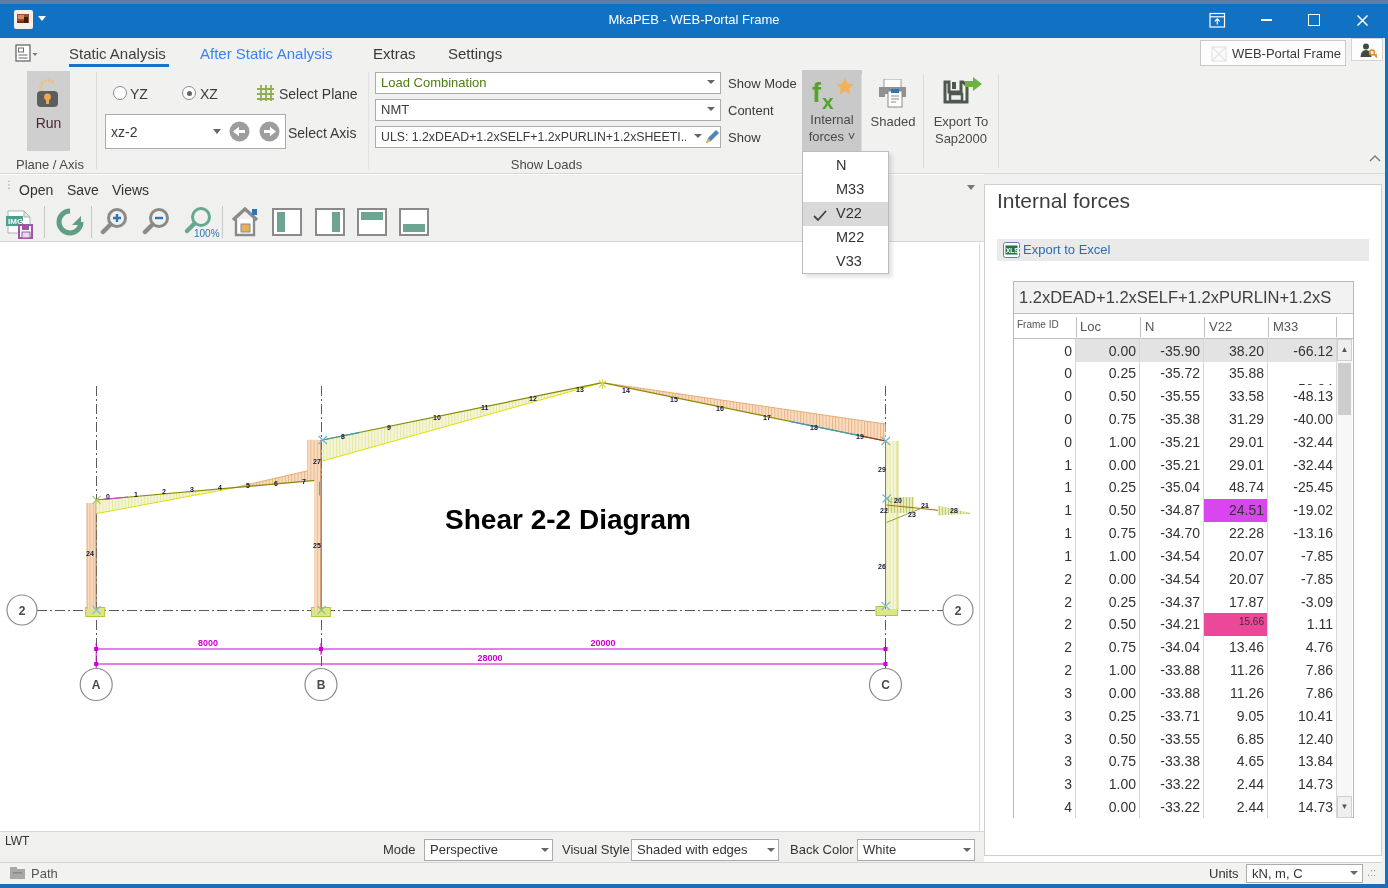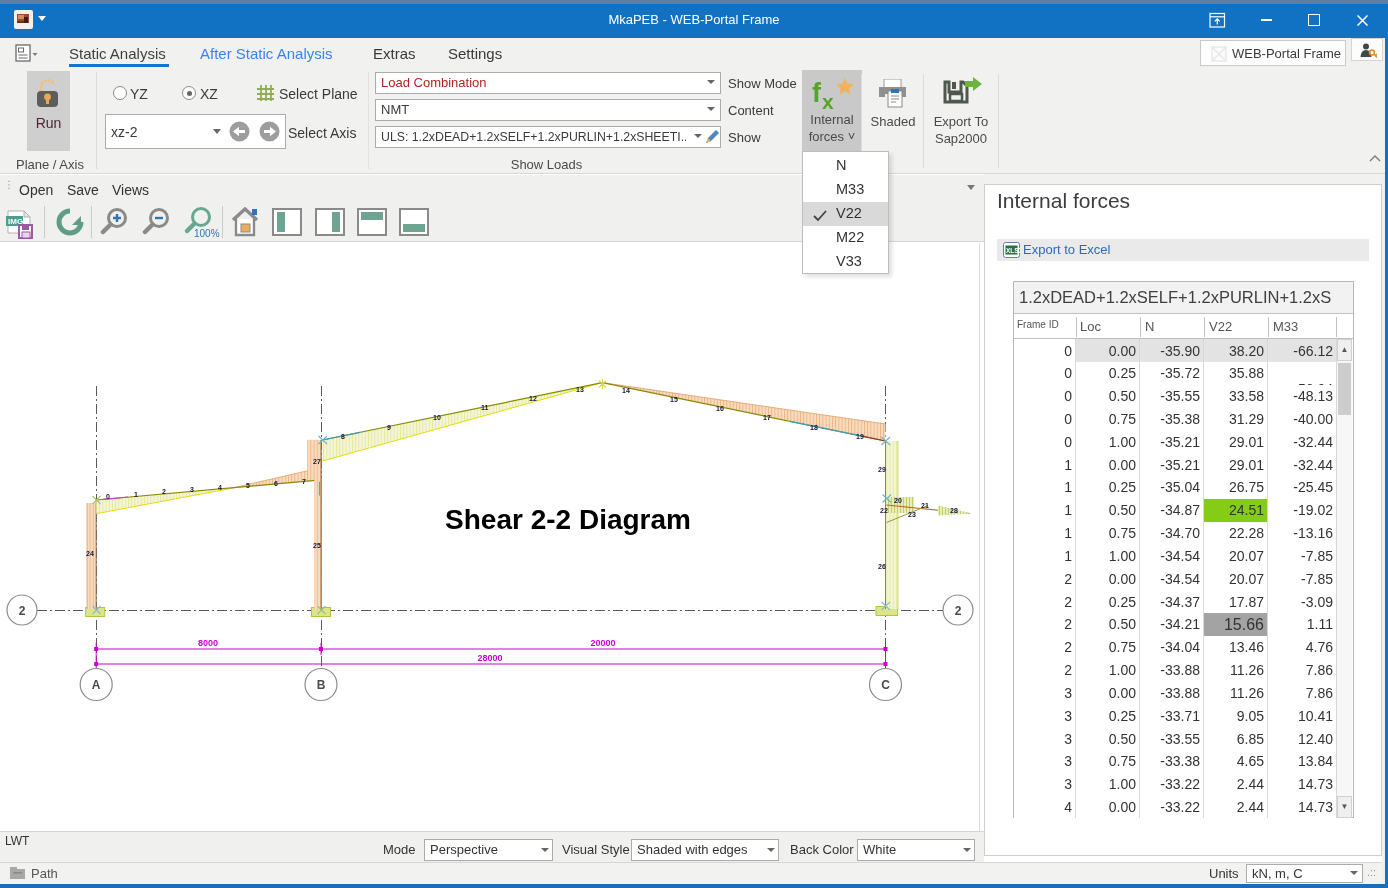--- a/index.html
+++ b/index.html
@@ -95,21 +95,21 @@
     <path d="M16 9 h-6 v-3.2 l-6 4.7 6 4.7 v-3.2 h6 z" fill="#fff"></path>
   </svg>
 <svg class="abs" style="left:259px;top:121px" width="21" height="21">
     <circle cx="10.5" cy="10.5" r="10" fill="#9d9d9d"></circle>
     <path d="M5 9 h6 v-3.2 l6 4.7 -6 4.7 v-3.2 h-6 z" fill="#fff"></path>
   </svg>
 <div class="abs" style="left:288px;top:125px;font-size:14px;color:#3a3a3a">Select Axis</div>
 <div class="abs" style="left:368px;top:72px;width:1px;height:97px;background:#e2e2e2"></div>
 
 <div class="abs" style="left:375px;top:72px;width:346px;height:22px;background:#fff;border:1px solid #ababab"></div>
-<div class="abs" style="left:381px;top:75px;font-size:13px;color:#b91c1c">Load Combination</div>
+<div class="abs" style="left:381px;top:75px;font-size:13px;color:#4d7c0f">Load Combination</div>
 <div class="abs" style="left:707px;top:80px;width:0;height:0;border-left:4px solid transparent;border-right:4px solid transparent;border-top:4px solid #666"></div>
 <div class="abs" style="left:728px;top:76px;font-size:13px;color:#3a3a3a">Show Mode</div>
 <div class="abs" style="left:375px;top:99px;width:346px;height:22px;background:#fff;border:1px solid #ababab"></div>
 <div class="abs" style="left:381px;top:102px;font-size:13px;color:#3a3a3a">NMT</div>
 <div class="abs" style="left:707px;top:107px;width:0;height:0;border-left:4px solid transparent;border-right:4px solid transparent;border-top:4px solid #666"></div>
 <div class="abs" style="left:728px;top:103px;font-size:13px;color:#3a3a3a">Content</div>
 <div class="abs" style="left:375px;top:126px;width:346px;height:22px;background:#fff;border:1px solid #ababab"></div>
 <div class="abs" style="left:381px;top:130px;font-size:12.3px;color:#3a3a3a;width:305px;overflow:hidden;white-space:nowrap">ULS: 1.2xDEAD+1.2xSELF+1.2xPURLIN+1.2xSHEETI...</div>
 <div class="abs" style="left:694px;top:134px;width:0;height:0;border-left:4px solid transparent;border-right:4px solid transparent;border-top:4px solid #666"></div>
 <svg class="abs" style="left:703px;top:128px" width="18" height="18">
@@ -441,28 +441,28 @@
       <div style="position:absolute;left:0px;top:0;width:62px;height:22.83px;background:#fff;border-right:1px solid #d8d8d8;font-size:14px;color:#333;text-align:right;padding:3.5px 3px 0 0">1</div>
       <div style="position:absolute;left:62px;top:0;width:64px;height:22.83px;background:#fff;border-right:1px solid #d8d8d8;font-size:14px;color:#333;text-align:right;padding:3.5px 3px 0 0">0.00</div>
       <div style="position:absolute;left:126px;top:0;width:64px;height:22.83px;background:#fff;border-right:1px solid #d8d8d8;font-size:14px;color:#333;text-align:right;padding:3.5px 3px 0 0">-35.21</div>
       <div style="position:absolute;left:190px;top:0;width:64px;height:22.83px;background:#fff;border-right:1px solid #d8d8d8;font-size:14px;color:#333;text-align:right;padding:3.5px 3px 0 0">29.01</div>
       <div style="position:absolute;left:254px;top:0;width:69px;height:22.83px;background:#fff;border-right:1px solid #d8d8d8;font-size:14px;color:#333;text-align:right;padding:3.5px 3px 0 0">-32.44</div>
     </div>
     <div style="position:absolute;left:0;top:136.98px;width:323px;height:22.83px;border-bottom:1px solid #e2e2e2">
       <div style="position:absolute;left:0px;top:0;width:62px;height:22.83px;background:#fff;border-right:1px solid #d8d8d8;font-size:14px;color:#333;text-align:right;padding:3.5px 3px 0 0">1</div>
       <div style="position:absolute;left:62px;top:0;width:64px;height:22.83px;background:#fff;border-right:1px solid #d8d8d8;font-size:14px;color:#333;text-align:right;padding:3.5px 3px 0 0">0.25</div>
       <div style="position:absolute;left:126px;top:0;width:64px;height:22.83px;background:#fff;border-right:1px solid #d8d8d8;font-size:14px;color:#333;text-align:right;padding:3.5px 3px 0 0">-35.04</div>
-      <div style="position:absolute;left:190px;top:0;width:64px;height:22.83px;background:#fff;border-right:1px solid #d8d8d8;font-size:14px;color:#333;text-align:right;padding:3.5px 3px 0 0">26.75</div>
+      <div style="position:absolute;left:190px;top:0;width:64px;height:22.83px;background:#fff;border-right:1px solid #d8d8d8;font-size:14px;color:#333;text-align:right;padding:3.5px 3px 0 0">48.74</div>
       <div style="position:absolute;left:254px;top:0;width:69px;height:22.83px;background:#fff;border-right:1px solid #d8d8d8;font-size:14px;color:#333;text-align:right;padding:3.5px 3px 0 0">-25.45</div>
     </div>
     <div style="position:absolute;left:0;top:159.81px;width:323px;height:22.83px;border-bottom:1px solid #e2e2e2">
       <div style="position:absolute;left:0px;top:0;width:62px;height:22.83px;background:#fff;border-right:1px solid #d8d8d8;font-size:14px;color:#333;text-align:right;padding:3.5px 3px 0 0">1</div>
       <div style="position:absolute;left:62px;top:0;width:64px;height:22.83px;background:#fff;border-right:1px solid #d8d8d8;font-size:14px;color:#333;text-align:right;padding:3.5px 3px 0 0">0.50</div>
       <div style="position:absolute;left:126px;top:0;width:64px;height:22.83px;background:#fff;border-right:1px solid #d8d8d8;font-size:14px;color:#333;text-align:right;padding:3.5px 3px 0 0">-34.87</div>
-      <div style="position:absolute;left:190px;top:0;width:64px;height:22.83px;background:#84cc16;border-right:1px solid #d8d8d8;font-size:14px;color:#333;text-align:right;padding:3.5px 3px 0 0">24.51</div>
+      <div style="position:absolute;left:190px;top:0;width:64px;height:22.83px;background:#d946ef;border-right:1px solid #d8d8d8;font-size:14px;color:#333;text-align:right;padding:3.5px 3px 0 0">24.51</div>
       <div style="position:absolute;left:254px;top:0;width:69px;height:22.83px;background:#fff;border-right:1px solid #d8d8d8;font-size:14px;color:#333;text-align:right;padding:3.5px 3px 0 0">-19.02</div>
     </div>
     <div style="position:absolute;left:0;top:182.64px;width:323px;height:22.83px;border-bottom:1px solid #e2e2e2">
       <div style="position:absolute;left:0px;top:0;width:62px;height:22.83px;background:#fff;border-right:1px solid #d8d8d8;font-size:14px;color:#333;text-align:right;padding:3.5px 3px 0 0">1</div>
       <div style="position:absolute;left:62px;top:0;width:64px;height:22.83px;background:#fff;border-right:1px solid #d8d8d8;font-size:14px;color:#333;text-align:right;padding:3.5px 3px 0 0">0.75</div>
       <div style="position:absolute;left:126px;top:0;width:64px;height:22.83px;background:#fff;border-right:1px solid #d8d8d8;font-size:14px;color:#333;text-align:right;padding:3.5px 3px 0 0">-34.70</div>
       <div style="position:absolute;left:190px;top:0;width:64px;height:22.83px;background:#fff;border-right:1px solid #d8d8d8;font-size:14px;color:#333;text-align:right;padding:3.5px 3px 0 0">22.28</div>
       <div style="position:absolute;left:254px;top:0;width:69px;height:22.83px;background:#fff;border-right:1px solid #d8d8d8;font-size:14px;color:#333;text-align:right;padding:3.5px 3px 0 0">-13.16</div>
     </div>
     <div style="position:absolute;left:0;top:205.46999999999997px;width:323px;height:22.83px;border-bottom:1px solid #e2e2e2">
@@ -483,21 +483,21 @@
       <div style="position:absolute;left:0px;top:0;width:62px;height:22.83px;background:#fff;border-right:1px solid #d8d8d8;font-size:14px;color:#333;text-align:right;padding:3.5px 3px 0 0">2</div>
       <div style="position:absolute;left:62px;top:0;width:64px;height:22.83px;background:#fff;border-right:1px solid #d8d8d8;font-size:14px;color:#333;text-align:right;padding:3.5px 3px 0 0">0.25</div>
       <div style="position:absolute;left:126px;top:0;width:64px;height:22.83px;background:#fff;border-right:1px solid #d8d8d8;font-size:14px;color:#333;text-align:right;padding:3.5px 3px 0 0">-34.37</div>
       <div style="position:absolute;left:190px;top:0;width:64px;height:22.83px;background:#fff;border-right:1px solid #d8d8d8;font-size:14px;color:#333;text-align:right;padding:3.5px 3px 0 0">17.87</div>
       <div style="position:absolute;left:254px;top:0;width:69px;height:22.83px;background:#fff;border-right:1px solid #d8d8d8;font-size:14px;color:#333;text-align:right;padding:3.5px 3px 0 0">-3.09</div>
     </div>
     <div style="position:absolute;left:0;top:273.96px;width:323px;height:22.83px;border-bottom:1px solid #e2e2e2">
       <div style="position:absolute;left:0px;top:0;width:62px;height:22.83px;background:#fff;border-right:1px solid #d8d8d8;font-size:14px;color:#333;text-align:right;padding:3.5px 3px 0 0">2</div>
       <div style="position:absolute;left:62px;top:0;width:64px;height:22.83px;background:#fff;border-right:1px solid #d8d8d8;font-size:14px;color:#333;text-align:right;padding:3.5px 3px 0 0">0.50</div>
       <div style="position:absolute;left:126px;top:0;width:64px;height:22.83px;background:#fff;border-right:1px solid #d8d8d8;font-size:14px;color:#333;text-align:right;padding:3.5px 3px 0 0">-34.21</div>
-      <div style="position:absolute;left:190px;top:0;width:64px;height:22.83px;background:#a3a3a3;border-right:1px solid #d8d8d8;font-size:16px;color:#333;text-align:right;padding:3.5px 3px 0 0">15.66</div>
+      <div style="position:absolute;left:190px;top:0;width:64px;height:22.83px;background:#ec4899;border-right:1px solid #d8d8d8;font-size:10px;color:#333;text-align:right;padding:3.5px 3px 0 0">15.66</div>
       <div style="position:absolute;left:254px;top:0;width:69px;height:22.83px;background:#fff;border-right:1px solid #d8d8d8;font-size:14px;color:#333;text-align:right;padding:3.5px 3px 0 0">1.11</div>
     </div>
     <div style="position:absolute;left:0;top:296.78999999999996px;width:323px;height:22.83px;border-bottom:1px solid #e2e2e2">
       <div style="position:absolute;left:0px;top:0;width:62px;height:22.83px;background:#fff;border-right:1px solid #d8d8d8;font-size:14px;color:#333;text-align:right;padding:3.5px 3px 0 0">2</div>
       <div style="position:absolute;left:62px;top:0;width:64px;height:22.83px;background:#fff;border-right:1px solid #d8d8d8;font-size:14px;color:#333;text-align:right;padding:3.5px 3px 0 0">0.75</div>
       <div style="position:absolute;left:126px;top:0;width:64px;height:22.83px;background:#fff;border-right:1px solid #d8d8d8;font-size:14px;color:#333;text-align:right;padding:3.5px 3px 0 0">-34.04</div>
       <div style="position:absolute;left:190px;top:0;width:64px;height:22.83px;background:#fff;border-right:1px solid #d8d8d8;font-size:14px;color:#333;text-align:right;padding:3.5px 3px 0 0">13.46</div>
       <div style="position:absolute;left:254px;top:0;width:69px;height:22.83px;background:#fff;border-right:1px solid #d8d8d8;font-size:14px;color:#333;text-align:right;padding:3.5px 3px 0 0">4.76</div>
     </div>
     <div style="position:absolute;left:0;top:319.62px;width:323px;height:22.83px;border-bottom:1px solid #e2e2e2">

